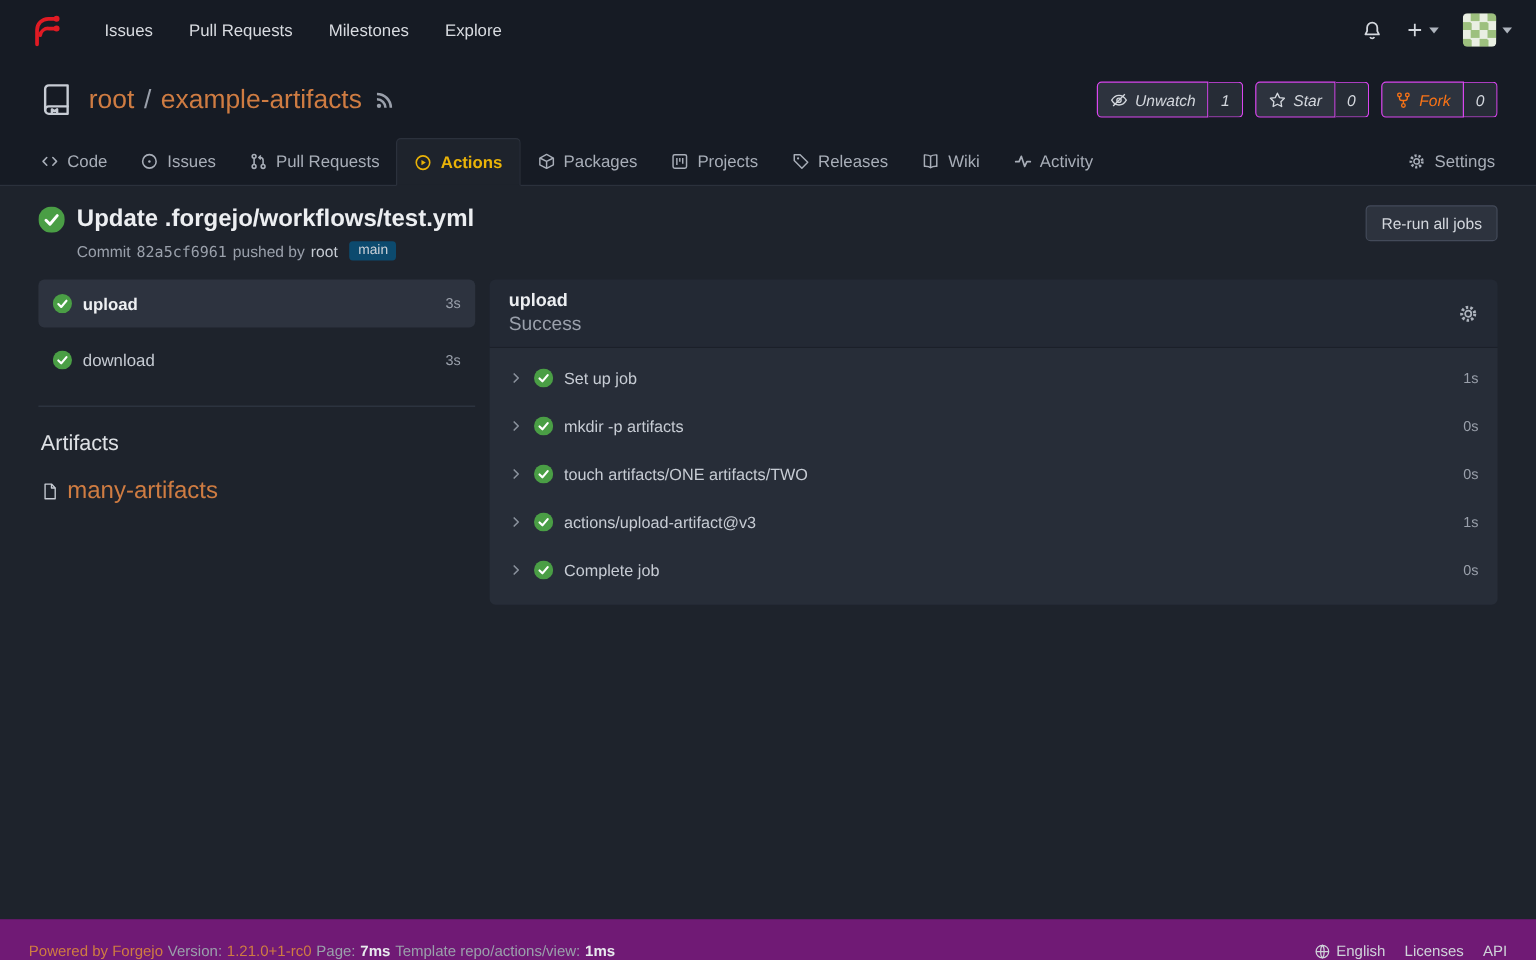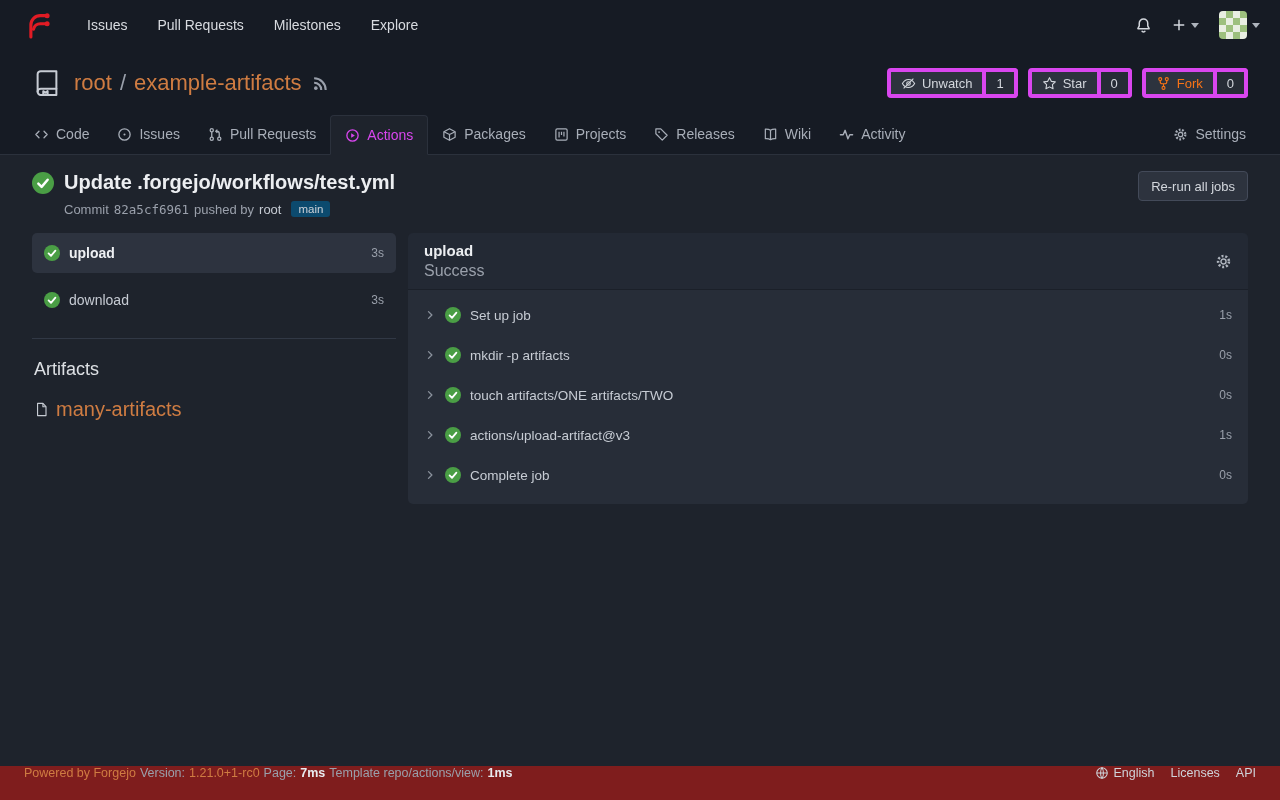--- a/index.html
+++ b/index.html
@@ -46,42 +46,42 @@
   }
   .repo-icon { color:#c7ccd4; margin-right:12px; }
   .repo-title { font-size:22px; display:flex; align-items:baseline; gap:8px; }
   .repo-link { color:#cf7c42; cursor:pointer; }
   .repo-sep { color:#9aa0ab; }
   .rss-icon { color:#9aa0ab; margin-left:10px; cursor:pointer; }
   .repo-buttons { margin-left:auto; display:flex; gap:10px; }
   .btn-group { display:flex; }
   .btn, .btn-count {
     height:30px; display:flex; align-items:center;
-    background:#2d333e; border:4px solid #d946ef;
-    font-size:13px; color:#d3d7dd; cursor:pointer;
+    background:#2d333e; border:1px solid #d946ef;
+    font-size:13px; color:#d3d7dd; cursor:pointer;font-style:italic;
   }
   .btn { gap:6px; padding:0 10px; border-radius:4px 0 0 4px; }
   .btn-count { padding:0 10px; border-left:none; border-radius:0 4px 4px 0; background:#262c36; }
   .btn.disabled { color:#f97316; cursor:default; }
 
   
   .tabs {
     display:flex; align-items:flex-end;
     padding:0 20px; height:41px;
     border-bottom:1px solid #2b313c;
   }
   .tab {
     display:flex; align-items:center; gap:7px;
     padding:0 14px; height:40px;
     font-size:14px; color:#a8aeb8; cursor:pointer;
   }
   .tab.active {
-    background:#1e232c; color:#d946ef;
+    background:#1e232c; color:#eab308;
     border:1px solid #2b313c; border-bottom:1px solid #1e232c;
-    border-radius:4px 4px 0 0; margin-bottom:-1px; font-weight:400;justify-content:space-between;
+    border-radius:4px 4px 0 0; margin-bottom:-1px; font-weight:700;justify-content:space-between;
   }
   .tab-settings { margin-left:auto; }
 
   
   .content { padding:16px 32px 0 32px; }
   .run-header { display:flex; align-items:flex-start; }
   .run-title-line { display:flex; align-items:center; gap:10px; }
   .run-title { font-size:20px; font-weight:700; color:#eceef1; }
   .run-sub {
     margin:7px 0 0 32px; font-size:13px; color:#9aa0ab;
@@ -133,21 +133,21 @@
     height:40px; display:flex; align-items:center; gap:9px;
     padding:0 16px; font-size:13.5px; color:#c7ccd4; cursor:pointer;
   }
   .chev { color:#8a919c; flex:none; }
 
   .check { flex:none; }
 
   
   .footer {
     position:absolute; left:0; right:0; bottom:0; height:34px;
-    background:#7f1d1d; display:flex; align-items:flex-start;
+    background:#701a75; display:flex; align-items:flex-end;
     padding:0 24px; font-size:12.5px; color:#9aa0ab;gap:18px;
   }
   .footer-left { display:flex; align-items:center; gap:4px; }
   .footer-link { color:#cf7c42; cursor:pointer; }
   .footer-strong { color:#e8eaee; font-weight:700; }
   .footer-right { margin-left:auto; display:flex; align-items:center; gap:16px; color:#cfd3d9; }
   .footer-item { display:flex; align-items:center; gap:5px; cursor:pointer; }
 </style>
 </head>
 <body>

